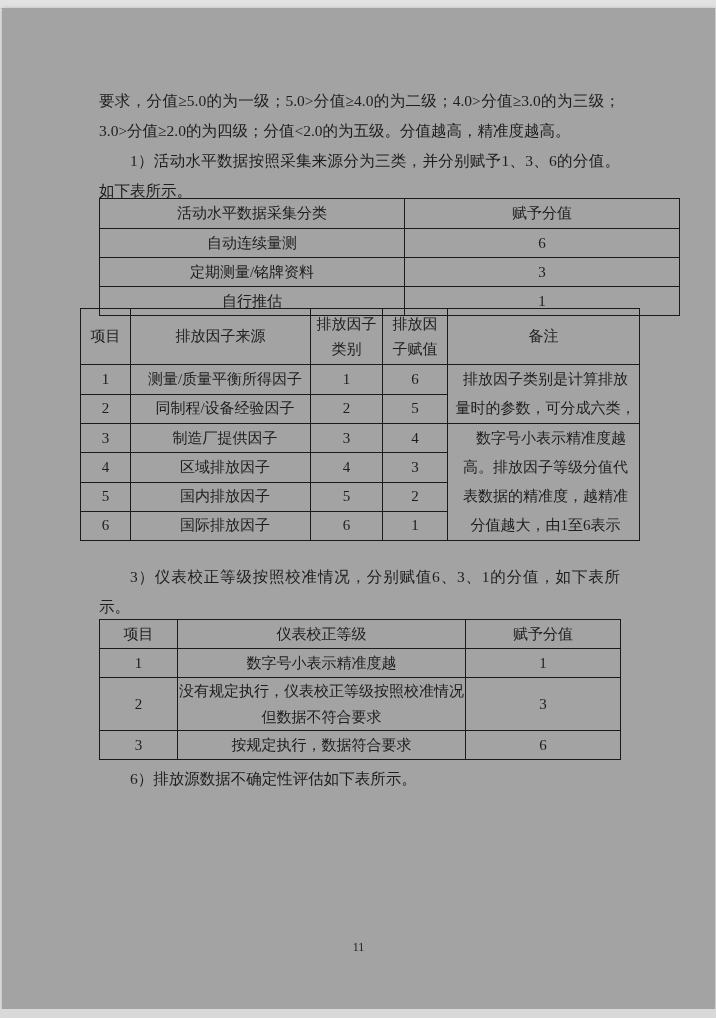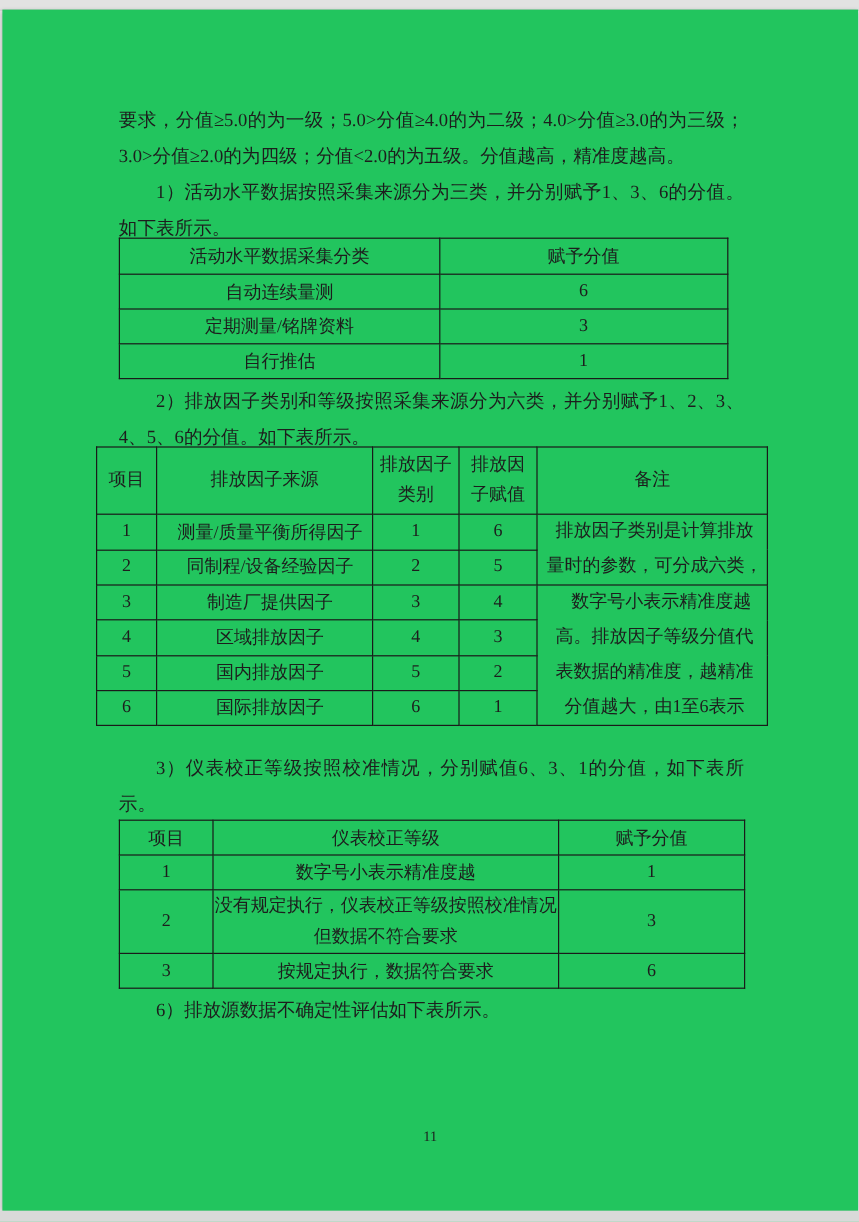--- a/index.html
+++ b/index.html
@@ -14,21 +14,21 @@
   .chrome-top {
     position: absolute; left: 0; top: 0; right: 0; height: 8px;
     background: #e2e2e2; border-bottom: 1px solid #d0d0d0;
   }
   .chrome-bottom {
     position: absolute; left: 0; bottom: 0; right: 0; height: 9px;
     background: #d9d9d9;
   }
   .page {
     position: absolute; left: 2px; right: 1px; top: 8px; bottom: 9px;
-    background: #22c55e;
+    background: #a3a3a3;
     box-shadow: 0 1px 4px rgba(0,0,0,0.28);
     overflow: hidden;
   }
   .content {
     position: absolute; left: 97px; top: 78px; width: 521px;
   }
   .para {
     margin: 0;
     font-size: 15.5px;
     line-height: 30px;
@@ -45,21 +45,21 @@
   table.tbl th, table.tbl td {
     border: 1px solid #1a1a1a;
     font-weight: normal;
     text-align: center;
     vertical-align: middle;
     padding: 0;
     overflow: hidden;
   }
 
   
-  .tbl-activity { width: 508px; margin-top: -8px; border-radius: 14px; }
+  .tbl-activity { width: 581px; margin-top: -8px; border-radius: 14px; }
   .tbl-activity th { height: 29px; }
   .tbl-activity td { height: 28px; }
   .tbl-activity .c1 { width: 52.6%; }
 
   
   .tbl-ef { width: 559px; margin-left: -19px; margin-top: -8px; }
   .tbl-ef .c1 { width: 50px; }
   .tbl-ef .c2 { width: 180px; }
   .tbl-ef .c3 { width: 72px; }
   .tbl-ef .c4 { width: 65px; }
@@ -124,21 +124,20 @@
           <td>定期测量/铭牌资料</td>
           <td>3</td>
         </tr>
         <tr>
           <td>自行推估</td>
           <td>1</td>
         </tr>
       </tbody>
     </table>
 
-    <p class="para indent" style="margin-top:4px;">2）排放因子类别和等级按照采集来源分为六类，并分别赋予1、2、3、4、5、6的分值。如下表所示。</p>
 
     <table class="tbl tbl-ef">
       <colgroup>
           <col class="c1">
           <col class="c2">
           <col class="c3">
           <col class="c4">
           <col class="c5">
         </colgroup>
       <thead>

